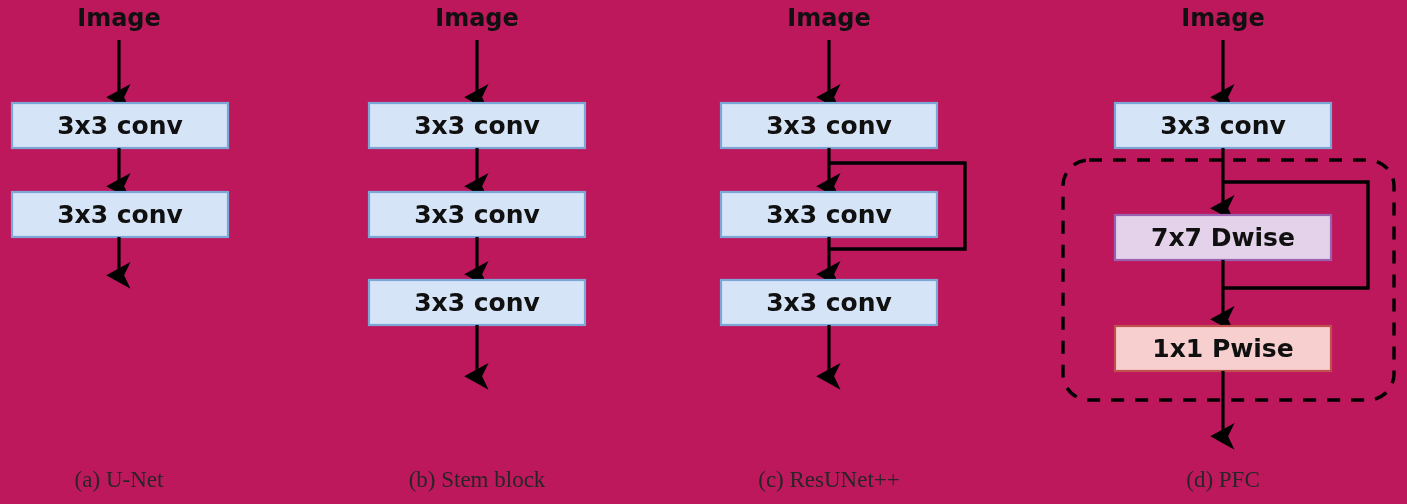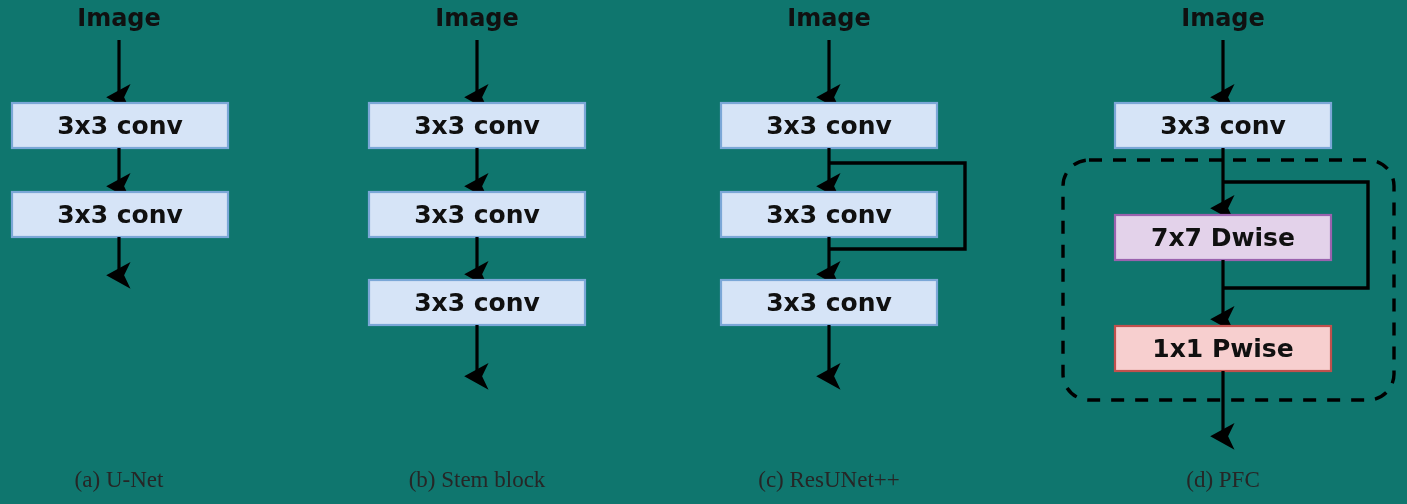--- a/index.html
+++ b/index.html
@@ -10,21 +10,21 @@
   body {
     width: 1407px;
     height: 504px;
     font-family: "DejaVu Sans", sans-serif;
     overflow: hidden;
   }
   #figure {
     position: relative;
     width: 1407px;
     height: 504px;
-    background: #0f766e;
+    background: #be185d;
   }
   svg.diagram {
     position: absolute;
     left: 0;
     top: 0;
     width: 1407px;
     height: 504px;
     display: block;
   }
   .node-label {

